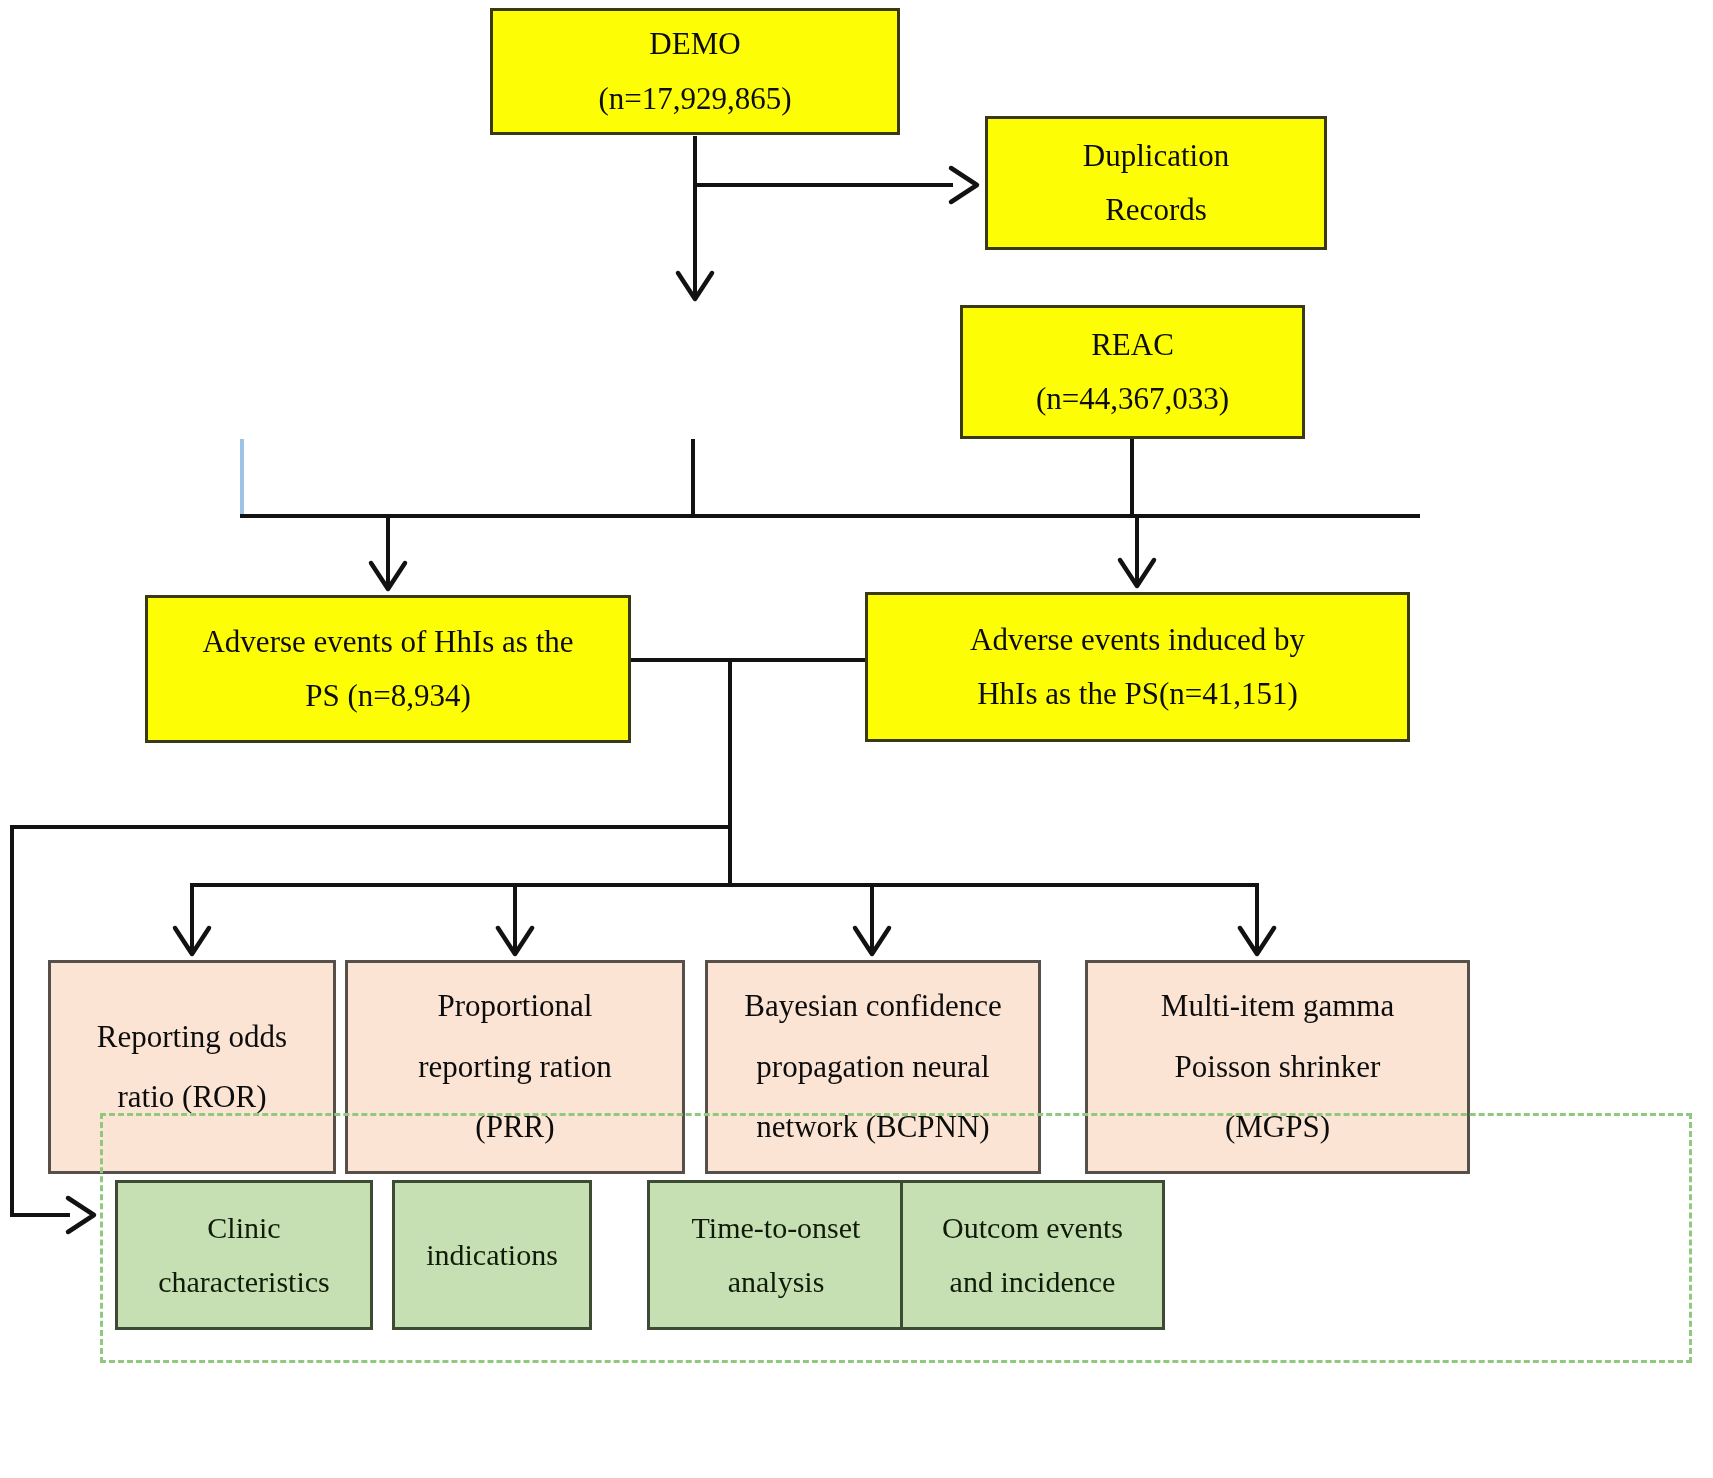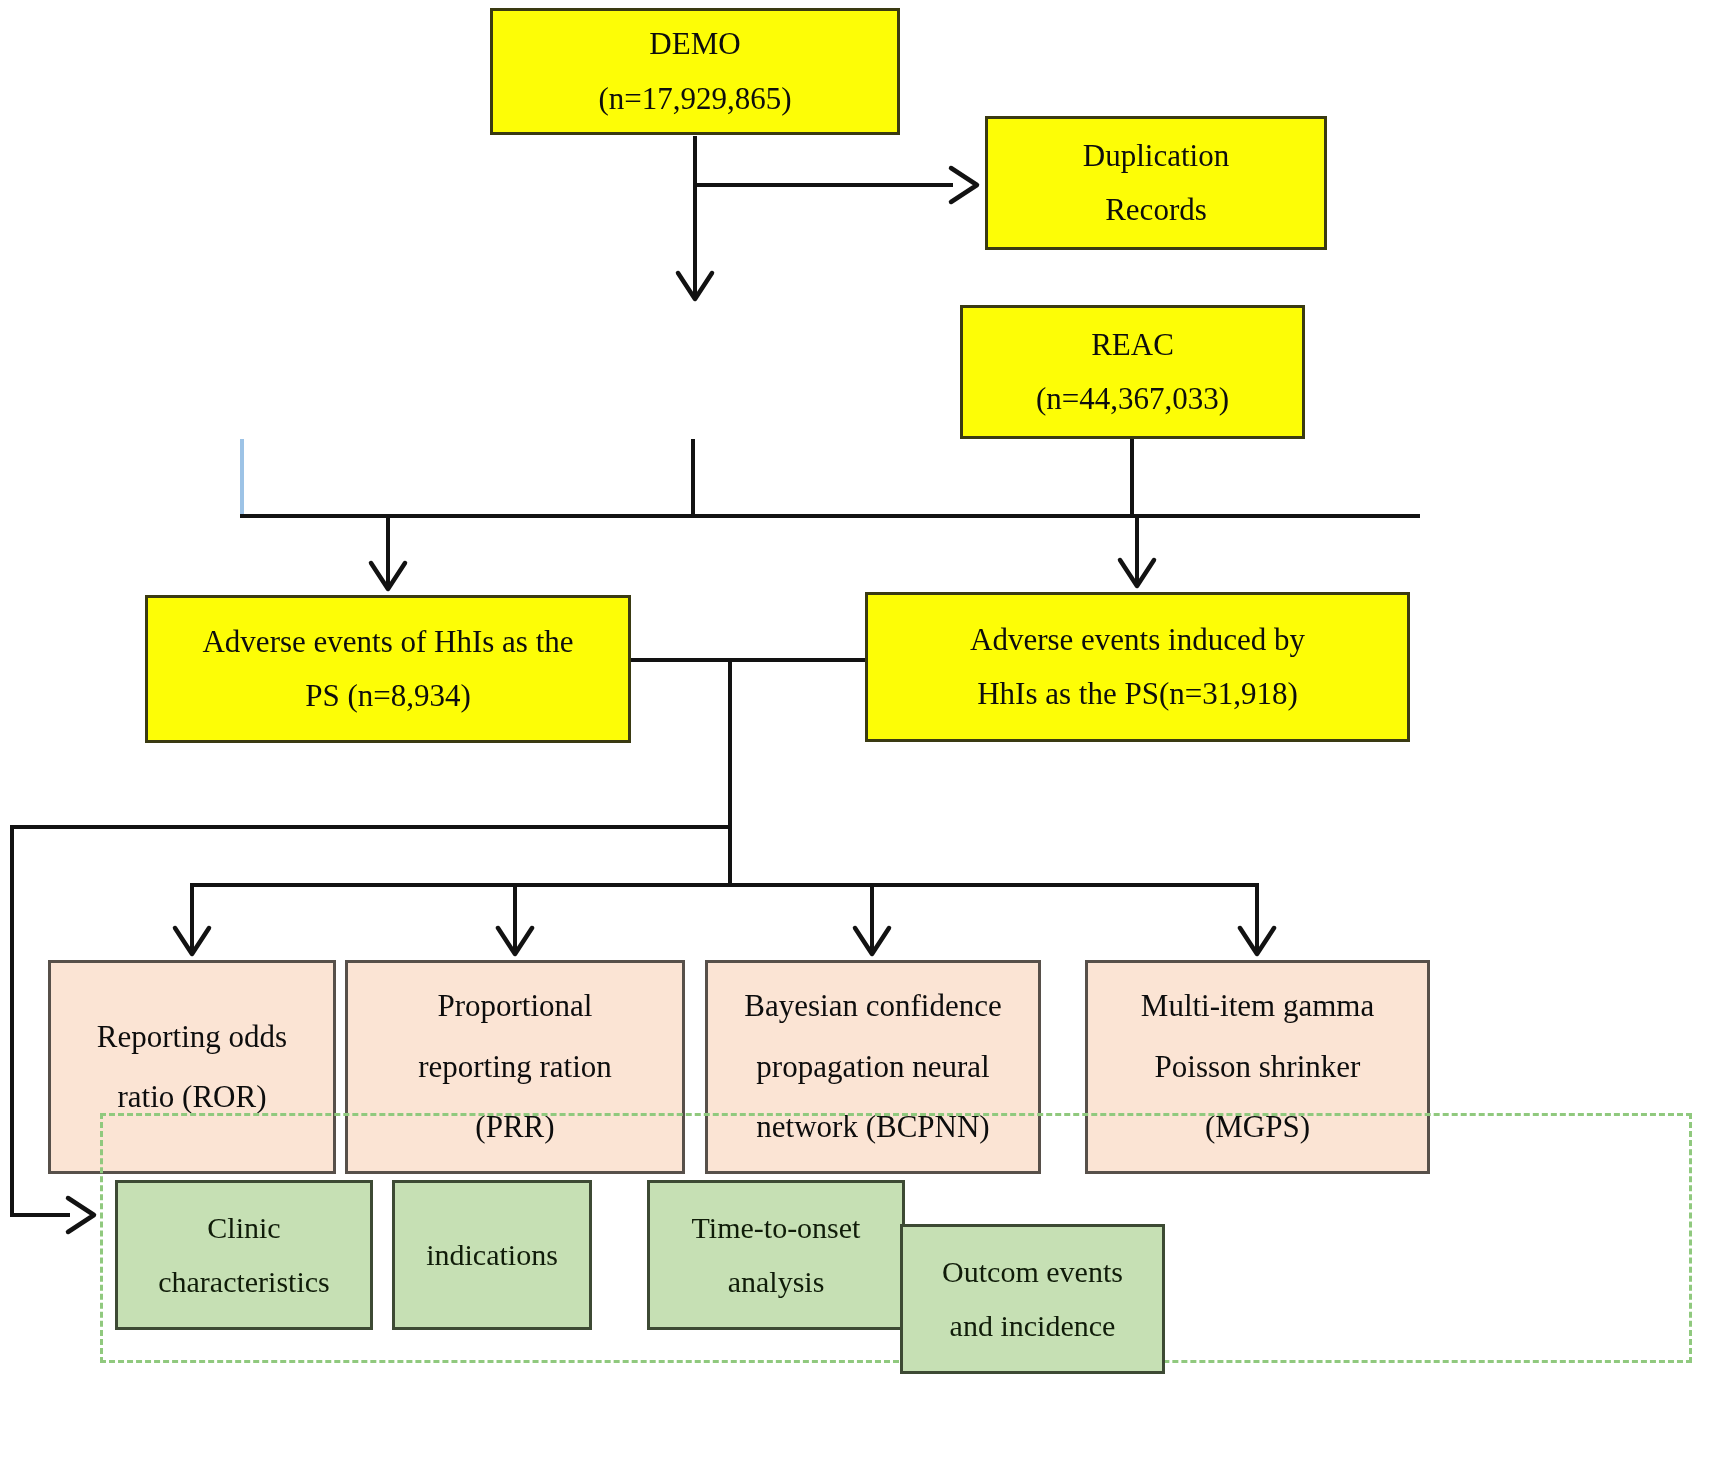--- a/index.html
+++ b/index.html
@@ -118,44 +118,44 @@
 
 
 
   <div class="node yellow" style="left:960px; top:305px; width:345px; height:134px;">REAC
 (n=44,367,033)</div>
 
   <div class="node yellow" style="left:145px; top:595px; width:486px; height:148px;">Adverse events of HhIs as the
 PS (n=8,934)</div>
 
   <div class="node yellow" style="left:865px; top:592px; width:545px; height:150px;">Adverse events induced by
-HhIs as the PS(n=31,918)</div>
+HhIs as the PS(n=41,151)</div>
 
   <div class="node peach" style="left:48px; top:960px; width:288px; height:214px;">Reporting odds
 ratio (ROR)</div>
 
   <div class="node peach" style="left:345px; top:960px; width:340px; height:214px;">Proportional
 reporting ration
 (PRR)</div>
 
   <div class="node peach" style="left:705px; top:960px; width:336px; height:214px;">Bayesian confidence
 propagation neural
 network (BCPNN)</div>
 
-  <div class="node peach" style="left:1085px; top:960px; width:345px; height:214px;">Multi-item gamma
+  <div class="node peach" style="left:1085px; top:960px; width:385px; height:214px;">Multi-item gamma
 Poisson shrinker
 (MGPS)</div>
 
   <div class="dashed-container" style="left:100px; top:1113px; width:1592px; height:250px;"></div>
 
   <div class="node green" style="left:115px; top:1180px; width:258px; height:150px;">Clinic
 characteristics</div>
 
   <div class="node green" style="left:392px; top:1180px; width:200px; height:150px;">indications</div>
 
   <div class="node green" style="left:647px; top:1180px; width:258px; height:150px;">Time-to-onset
 analysis</div>
 
-  <div class="node green" style="left:900px; top:1180px; width:265px; height:150px;margin-top:44px;">Outcom events
+  <div class="node green" style="left:900px; top:1180px; width:265px; height:150px;">Outcom events
 and incidence</div>
 
 
 </div>
 
 </body></html>

